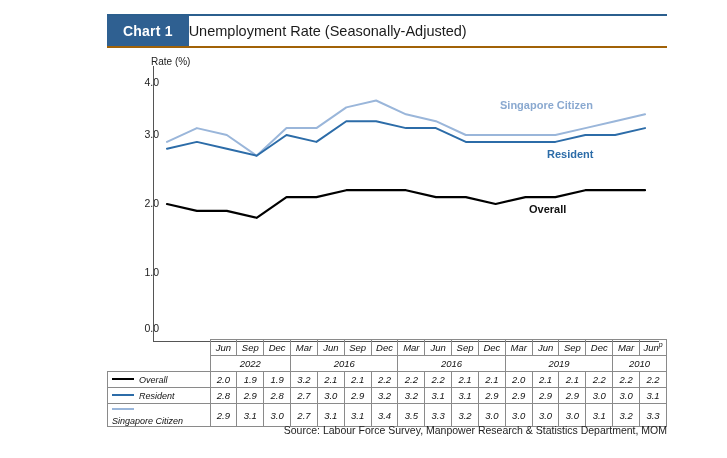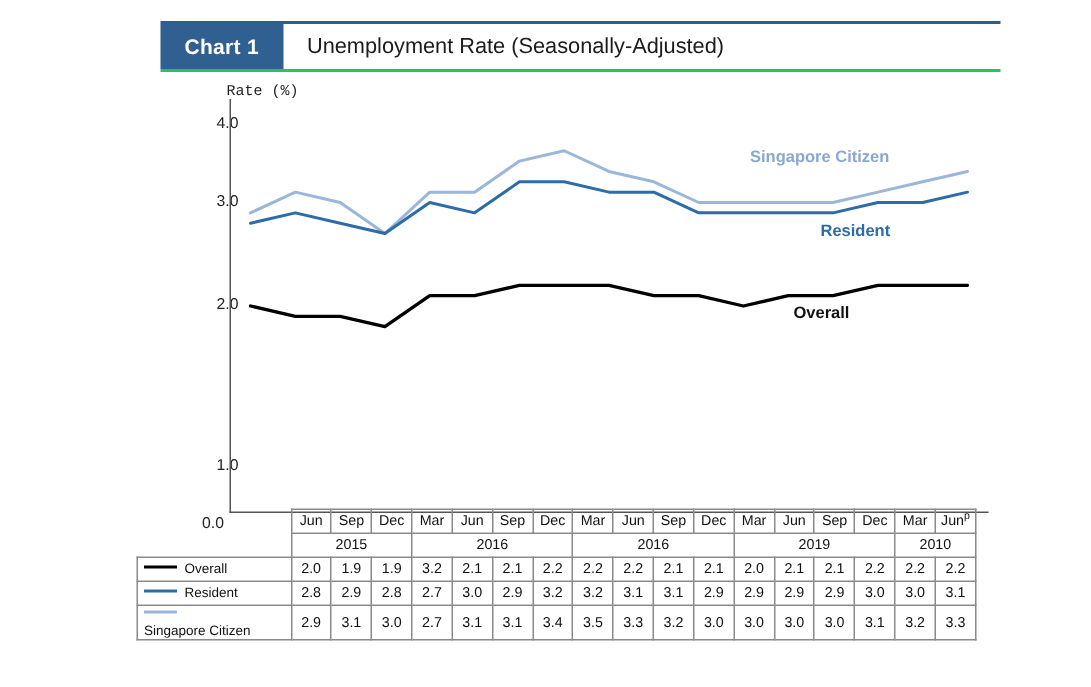--- a/index.html
+++ b/index.html
@@ -22,58 +22,56 @@
   }
 
   
   .header {
     position: absolute;
     left: 107px;
     top: 14px;
     width: 560px;
     height: 30px;
     border-top: 2px solid #2b5f8e;
-    border-bottom: 2px solid #22c55e;
+    border-bottom: 2px solid #a16207;
     display: flex;
     align-items: stretch;
   }
   .chart-badge {
     background: #2f6091;
     color: #ffffff;
     font-size: 14px;
     font-weight: bold;
     display: flex;
     align-items: center;
     justify-content: center;
     padding: 0 16px;
     letter-spacing: .2px;
   }
   .chart-title {
     display: flex;
     align-items: center;
-    padding-left: 16px;
     font-size: 14.5px;
     color: #1b1b1b;
   }
 
   
   .plot-wrap {
     position: absolute;
     left: 107px;
     top: 58px;
     width: 560px;
     height: 290px;
   }
   .ylabel {
     position: absolute;
     left: 44px;
     top: -2px;
     font-size: 10px;
     color: #222;
-    font-family: Liberation Mono, monospace;
   }
   .ytick {
     position: absolute;
     right: 508px;
     width: 34px;
     text-align: right;
     font-size: 10.5px;
     color: #222;
     transform: translateY(-7px);
   }
@@ -99,23 +97,24 @@
     font-size: 11px;
     font-weight: bold;
   }
   .lbl-citizen { color: #8aa9d0; left: 393px; top: 41px; }
   .lbl-resident { color: #2c6ca8; left: 440px; top: 90px; }
   .lbl-overall { color: #111; left: 422px; top: 145px; }
 
   
   .table-wrap {
     position: absolute;
-    left: 91px;
+    left: 107px;
     top: 339px;
     width: 560px;
+    font-style: italic;
   }
   table.data {
     border-collapse: collapse;
     width: 560px;
     font-size: 9.5px;
     color: #111;
     table-layout: fixed;
   }
   table.data th, table.data td {
     border: 1px solid #8a8a8a;
@@ -168,22 +167,22 @@
     <div class="chart-badge">Chart 1</div>
     <div class="chart-title">Unemployment Rate (Seasonally-Adjusted)</div>
   </div>
 
   <div class="plot-wrap">
     <div class="ylabel">Rate (%)</div>
 
     <div class="ytick" style="top:25px;">4.0</div>
     <div class="ytick" style="top:77px;">3.0</div>
     <div class="ytick" style="top:146px;">2.0</div>
-    <div class="ytick" style="top:215px;margin-top:38px;">1.0</div>
-    <div class="ytick" style="top:292px;text-align:center;">0.0</div>
+    <div class="ytick" style="top:215px;">1.0</div>
+    <div class="ytick" style="top:271px;">0.0</div>
 
     <div class="axes"></div>
 
     <div class="svgholder">
       <svg id="lines" width="506" height="276" viewBox="0 0 506 276">
           <polyline points="14.0,75.9 43.9,62.1 73.8,69.0 103.6,89.7 133.5,62.1 163.4,62.1 193.3,41.4 223.1,34.5 253.0,48.3 282.9,55.2 312.8,69.0 342.6,69.0 372.5,69.0 402.4,69.0 432.3,62.1 462.1,55.2 492.0,48.3" fill="none" stroke="#9ab6da" stroke-width="2" stroke-linejoin="round" stroke-linecap="round"></polyline>
           <polyline points="14.0,82.8 43.9,75.9 73.8,82.8 103.6,89.7 133.5,69.0 163.4,75.9 193.3,55.2 223.1,55.2 253.0,62.1 282.9,62.1 312.8,75.9 342.6,75.9 372.5,75.9 402.4,75.9 432.3,69.0 462.1,69.0 492.0,62.1" fill="none" stroke="#2c6ca8" stroke-width="2" stroke-linejoin="round" stroke-linecap="round"></polyline>
           <polyline points="14.0,138.0 43.9,144.9 73.8,144.9 103.6,151.8 133.5,131.1 163.4,131.1 193.3,124.2 223.1,124.2 253.0,124.2 282.9,131.1 312.8,131.1 342.6,138.0 372.5,131.1 402.4,131.1 432.3,124.2 462.1,124.2 492.0,124.2" fill="none" stroke="#000000" stroke-width="2.2" stroke-linejoin="round" stroke-linecap="round"></polyline>
         </svg>
     </div>
@@ -211,21 +210,21 @@
             <th>Dec</th>
             <th>Mar</th>
             <th>Jun</th>
             <th>Sep</th>
             <th>Dec</th>
             <th>Mar</th>
             <th>Jun<span class="sup">p</span></th>
           </tr>
         <tr class="yearrow" id="year-row">
             <th class="rowhead" style="border: none;"></th>
-            <th colspan="3">2015</th>
+            <th colspan="3">2022</th>
             <th colspan="4">2016</th>
             <th colspan="4">2016</th>
             <th colspan="4">2019</th>
             <th colspan="2">2010</th>
           </tr>
       </thead>
       <tbody id="table-body">
           <tr>
             <td class="rowhead"><span class="swatch" style="border-color: rgb(0, 0, 0);"></span><span class="rowname">Overall</span></td>
             <td>2.0</td>
@@ -283,13 +282,14 @@
             <td>3.0</td>
             <td>3.0</td>
             <td>3.1</td>
             <td>3.2</td>
             <td>3.3</td>
           </tr>
         </tbody>
     </table>
   </div>
 
+  <div class="source">Source: Labour Force Survey, Manpower Research &amp; Statistics Department, MOM</div>
 </div>
 
 </body></html>

